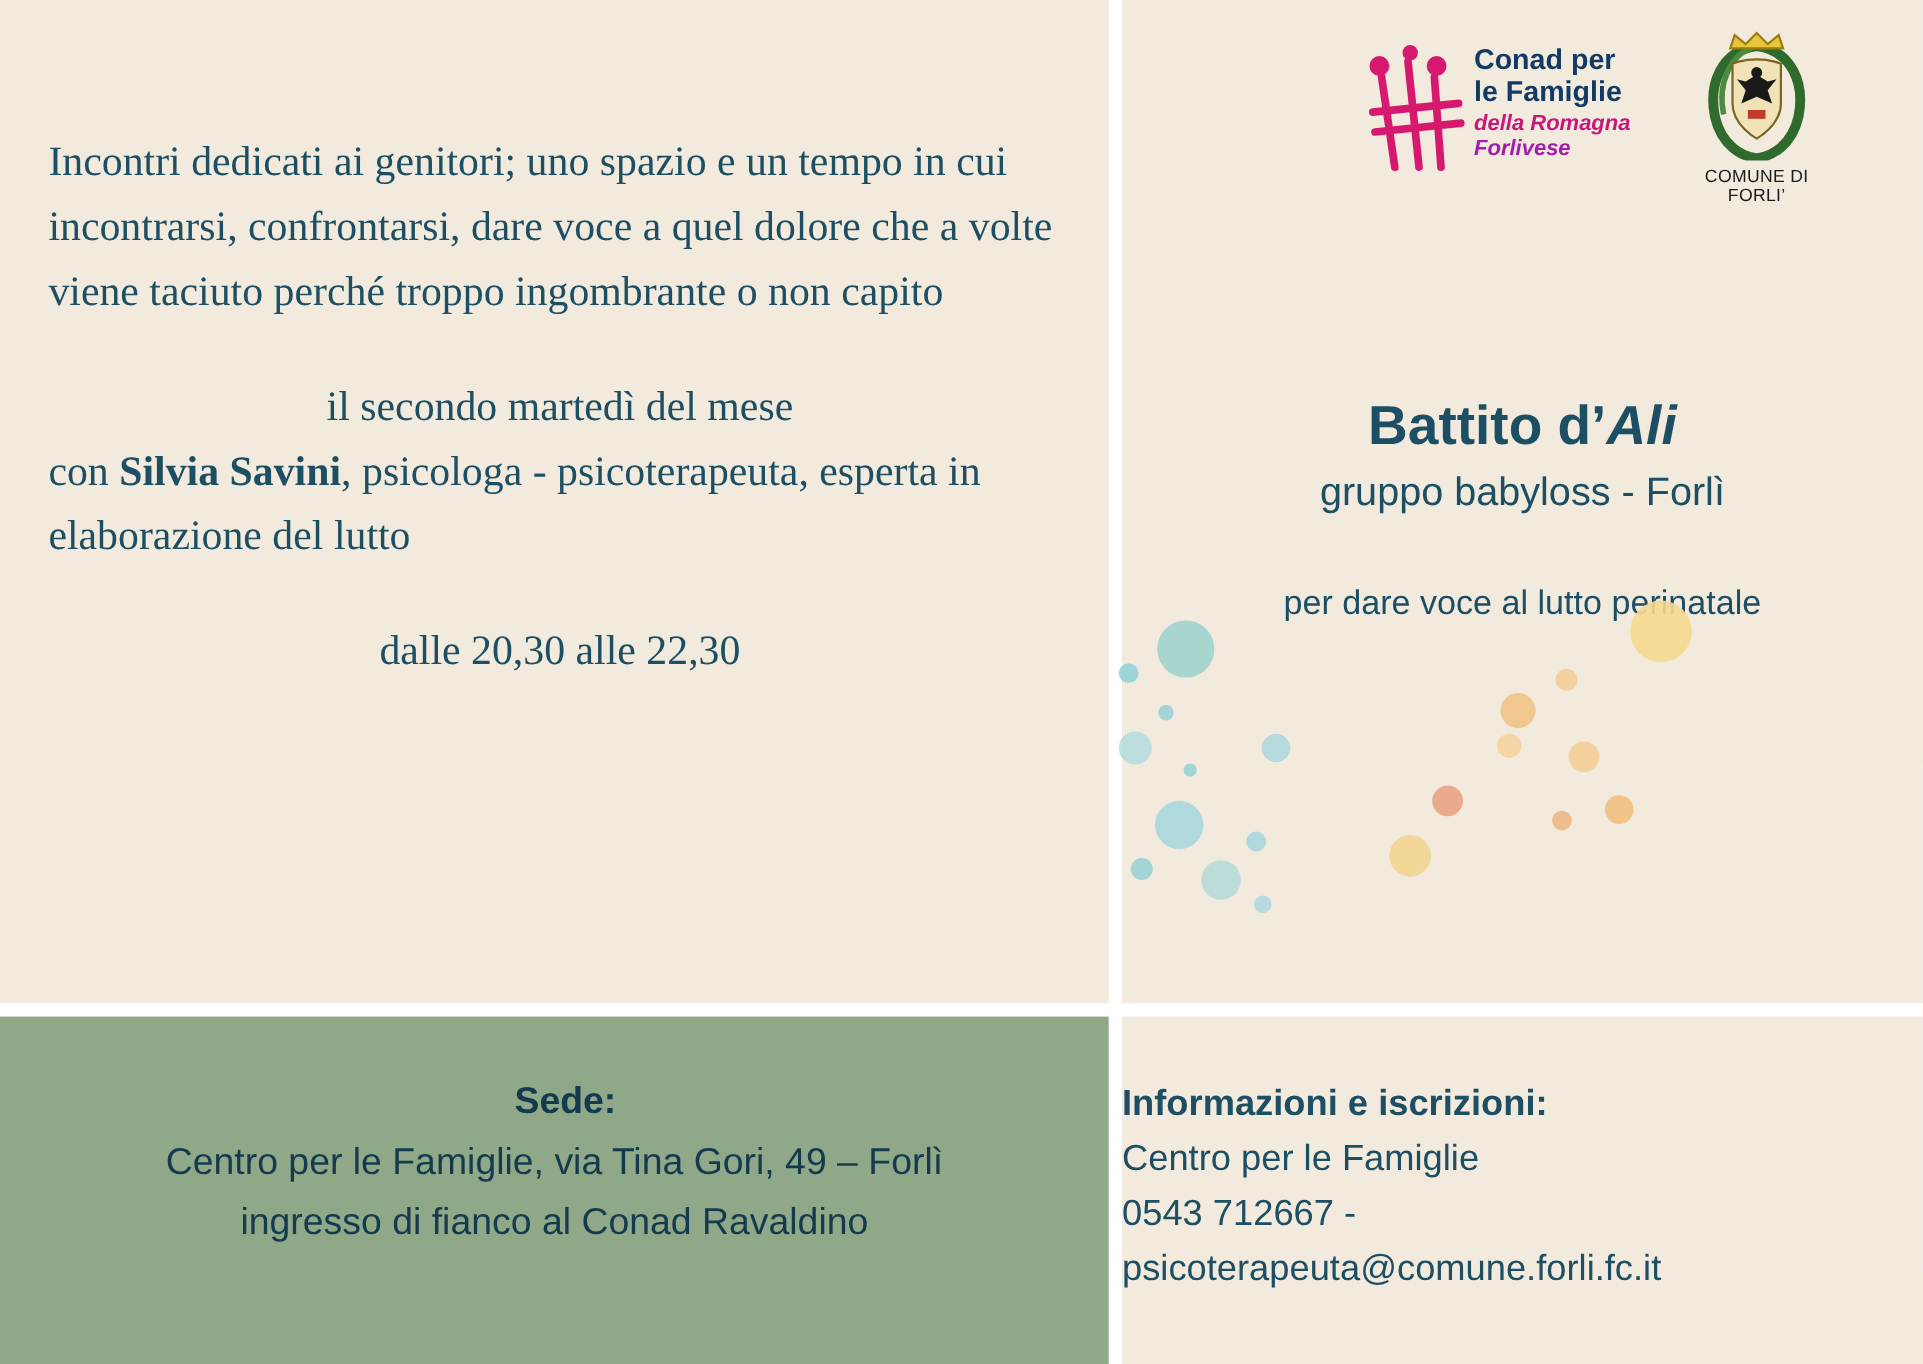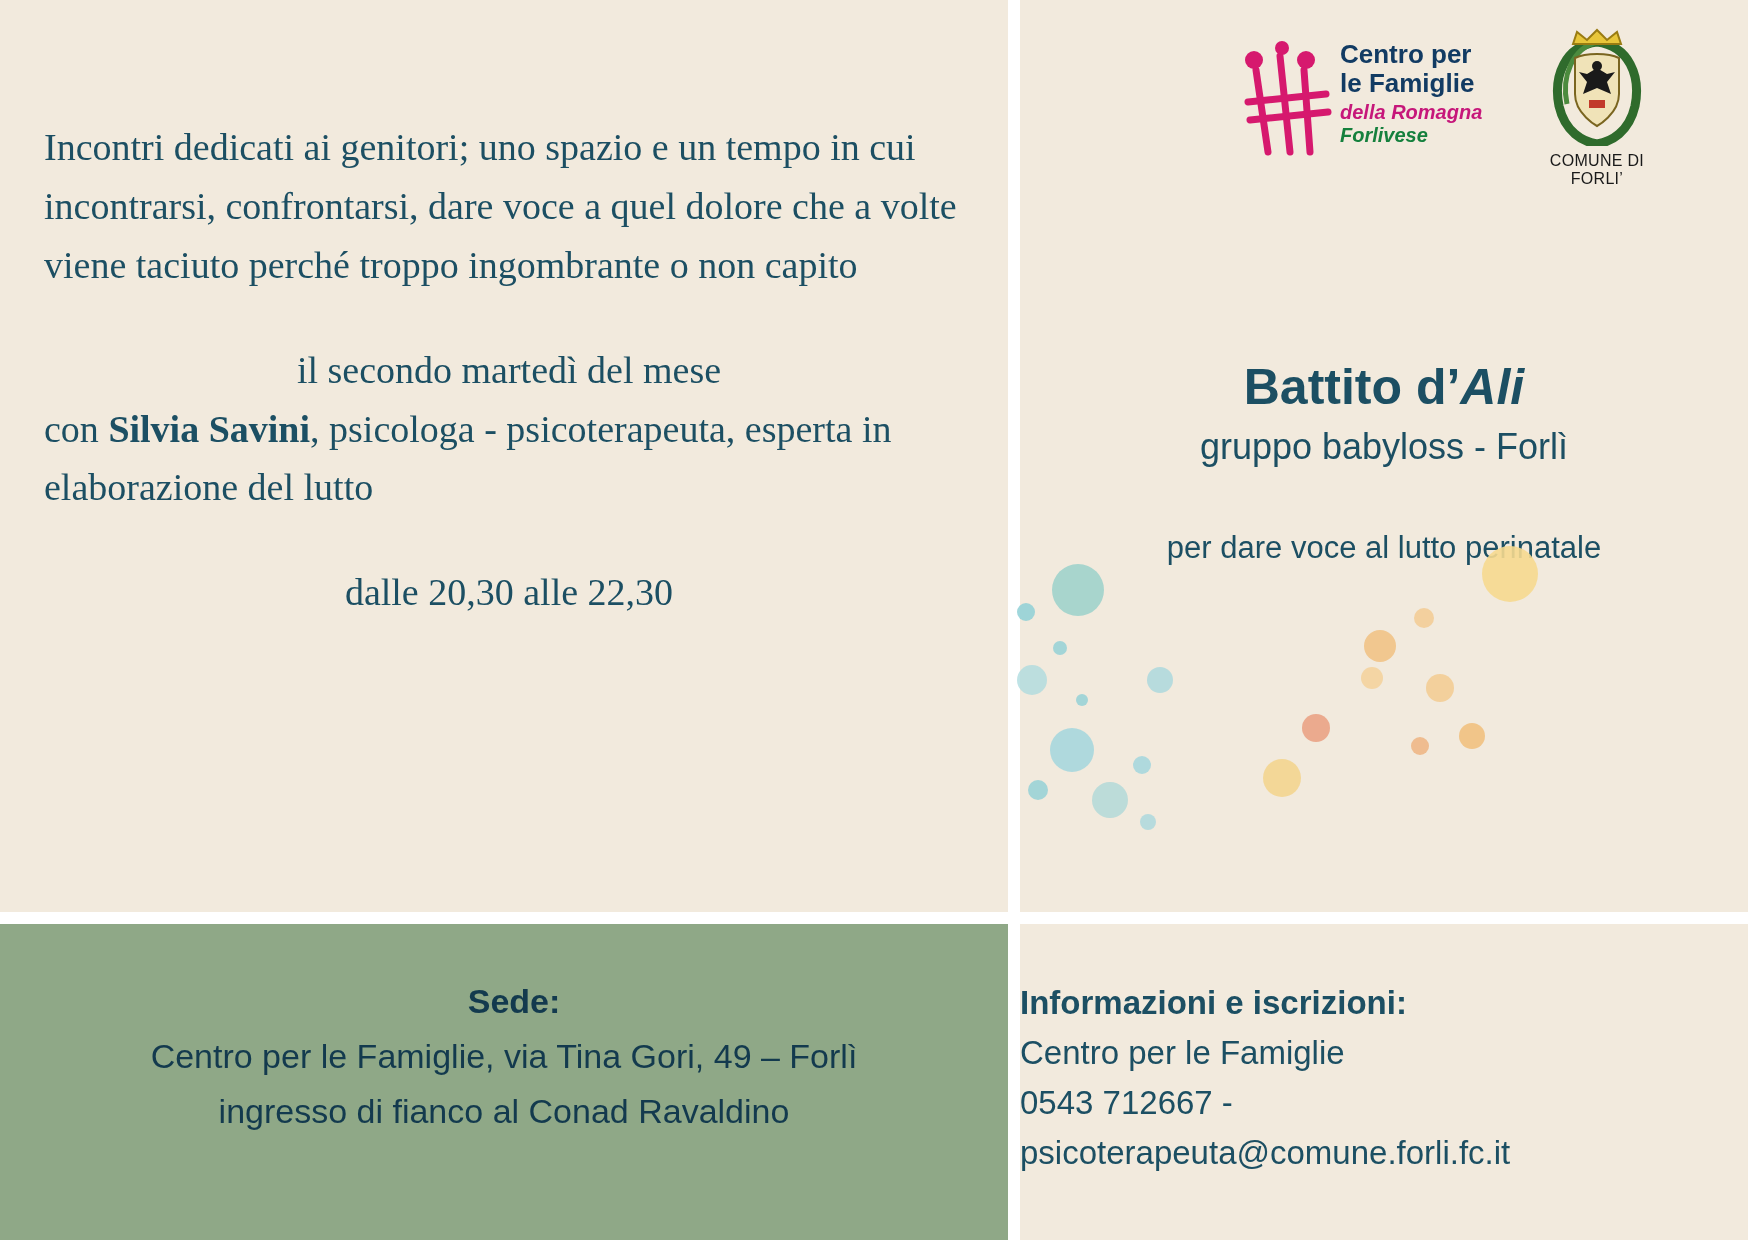--- a/index.html
+++ b/index.html
@@ -92,21 +92,21 @@
     position: absolute;
     left: 100px; top: 6px;
     width: 180px;
     color: #123b63;
     font-weight: bold;
     line-height: 1.12;
   }
   .cpf-text .l1 { font-size: 26px; }
   .cpf-text .l2 { font-size: 26px; }
   .cpf-text .l3 { font-size: 20px; color: #c6177a; font-style: italic; margin-top: 3px;}
-  .cpf-text .l4 { font-size: 20px; color: #15803d; font-style: italic; }
+  .cpf-text .l4 { font-size: 20px; color: #a21caf; font-style: italic; }
 
   .comune {
     position: absolute;
     left: 292px; top: 0;
     width: 130px;
     text-align: center;
   }
   .comune .crest {
     width: 108px; height: 118px;
     margin: 0 auto;
@@ -204,21 +204,21 @@
             <line x1="10" y1="80" x2="88" y2="72"></line>
           </g>
           <g fill="#d6196e">
             <circle cx="14" cy="20" r="9"></circle>
             <circle cx="42" cy="8" r="7"></circle>
             <circle cx="66" cy="20" r="9"></circle>
           </g>
         </svg>
       </div>
       <div class="cpf-text">
-        <div class="l1">Centro per</div>
+        <div class="l1">Conad per</div>
         <div class="l2">le Famiglie</div>
         <div class="l3">della Romagna</div>
         <div class="l4">Forlivese</div>
       </div>
     </div>
 
     <div class="comune">
       <div class="crest">
         <svg width="108" height="118" viewBox="0 0 108 118" xmlns="http://www.w3.org/2000/svg">
 

